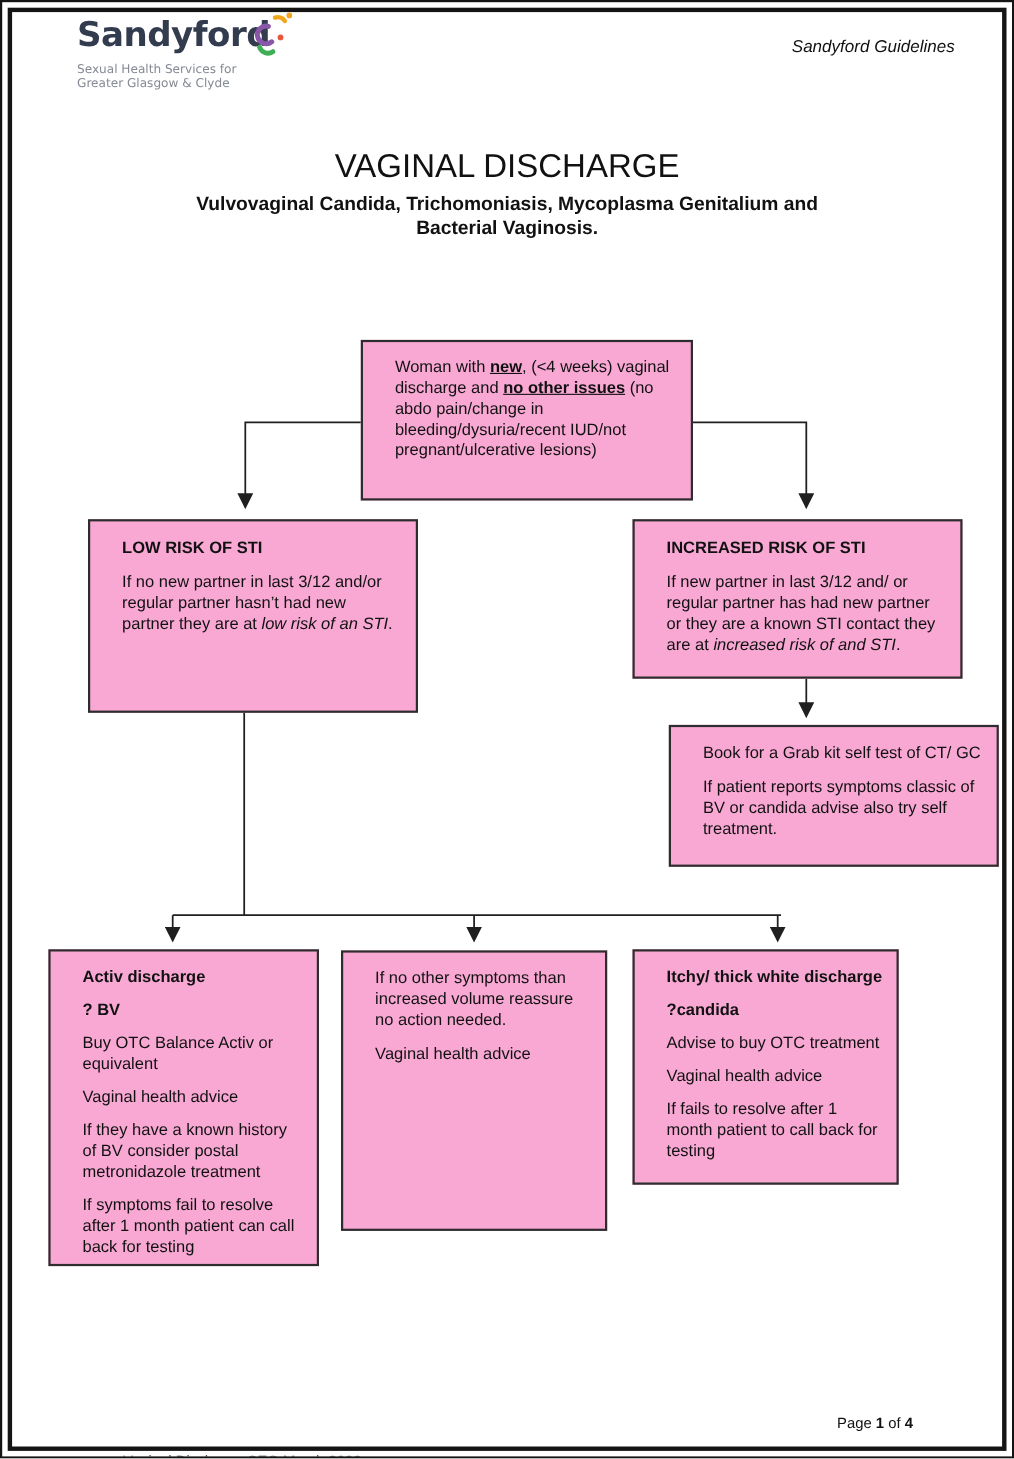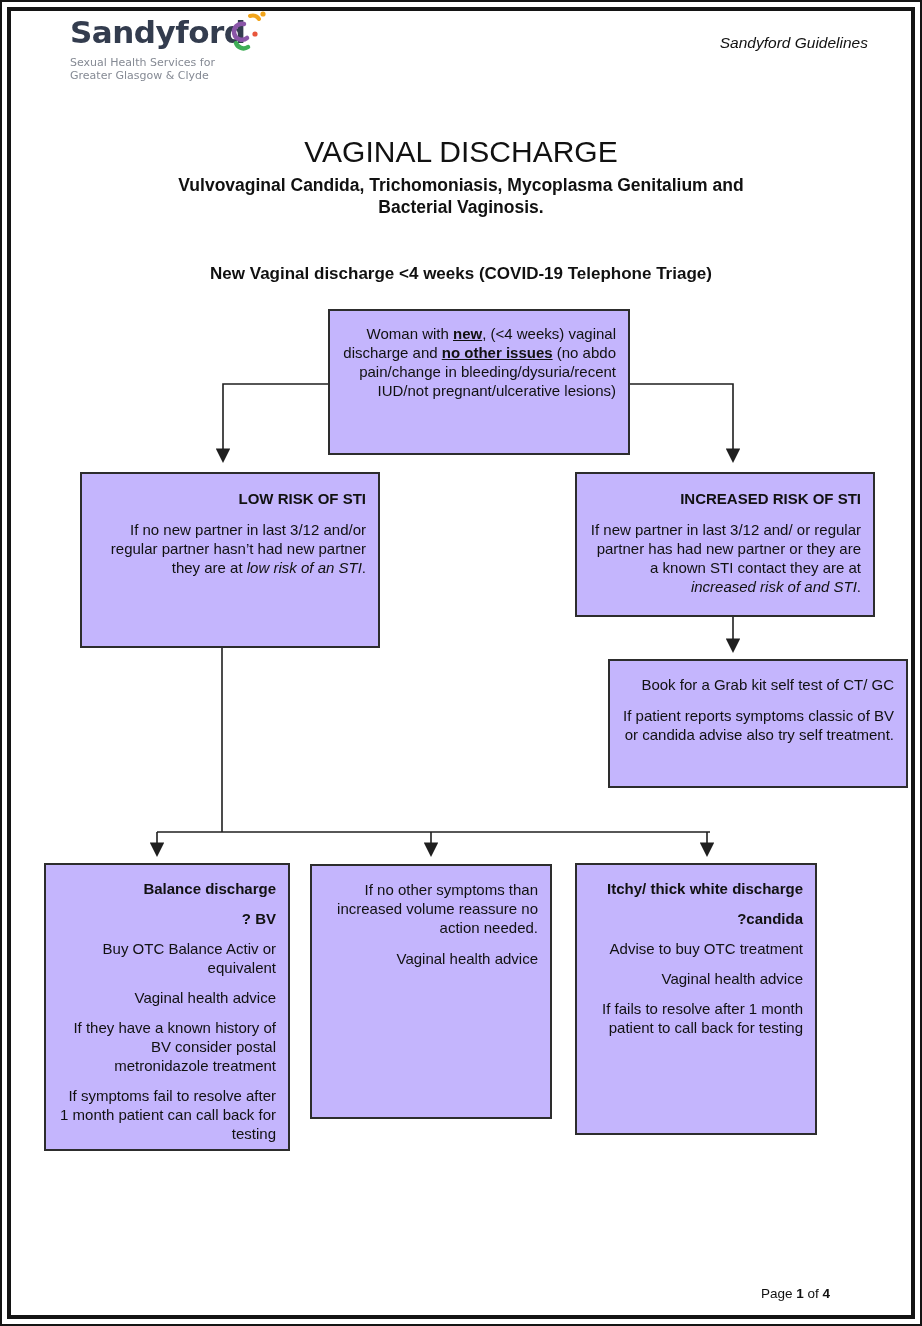--- a/index.html
+++ b/index.html
@@ -20,35 +20,35 @@
   
   .doc-title { position:absolute; left:0; top:108px; width:100%; text-align:center;
                font-size:30px; font-weight:normal; letter-spacing:0; z-index:3;margin-top:25px; }
   .intro { position:absolute; left:0; top:172px; width:100%; text-align:center;
            font-size:17.5px; font-weight:bold; line-height:22px; z-index:3; }
   .subheading { position:absolute; left:0; top:262px; width:100%; text-align:center;
                 font-size:17px; font-weight:bold; z-index:3; }
 
   
   .connectors { position:absolute; left:0; top:0; z-index:1; }
-  .node { position:absolute; background:#c4b5fd; border:2px solid #2d2d2d; box-sizing:border-box;
-          text-align:right; font-size:15px; line-height:19px; z-index:2; padding:12px 12px 0 12px; }
+  .node { position:absolute; background:#f9a8d4; border:2px solid #2d2d2d; box-sizing:border-box;
+          text-align:left; font-size:15px; line-height:19px; z-index:2; padding:12px 12px 0 29px; }
   .node p { margin:0 0 12px 0; }
   .node .h { font-weight:bold; }
   .bu { font-weight:bold; text-decoration:underline; }
   .it { font-style:italic; }
 
   #root-node   { left:326px; top:307px; width:302px; height:146px; padding-top:13px; }
   #lowrisk-node{ left:78px;  top:470px; width:300px; height:176px; padding-top:15px; }
   #increased-node{ left:573px; top:470px; width:300px; height:145px; padding-top:15px; }
   #grabkit-node{ left:606px; top:657px; width:300px; height:129px; padding-top:14px; }
   #smelly-node { left:42px;  top:861px; width:246px; height:288px; padding-top:14px; }
   #smelly-node p { margin-bottom:11px; }
   #volume-node { left:308px; top:862px; width:242px; height:255px; padding-top:14px; }
-  #candida-node{ left:573px; top:861px; width:242px; height:272px; padding-top:14px; }
+  #candida-node{ left:573px; top:861px; width:242px; height:214px; padding-top:14px; }
   #candida-node p { margin-bottom:11px; }
 
   
   .footer-left { position:absolute; left:110px; top:1284px; font-size:13.5px; z-index:3;margin-top:35px; }
   .footer-right { position:absolute; right:90px; top:1284px; font-size:13.5px; z-index:3; }
   .footer-right b { font-weight:bold; }
 </style>
 </head>
 <body>
 
@@ -69,21 +69,20 @@
       <div>Greater Glasgow &amp; Clyde</div>
     </div>
   </div>
   <div class="guidelines">Sandyford Guidelines</div>
 
   <div class="doc-title">VAGINAL DISCHARGE</div>
   <div class="intro">
     <div>Vulvovaginal Candida, Trichomoniasis, Mycoplasma Genitalium and</div>
     <div>Bacterial Vaginosis.</div>
   </div>
-  <div class="subheading">New Vaginal discharge &lt;4 weeks (COVID-19 Telephone Triage)</div>
 
   <svg class="connectors" width="922" height="1326" viewBox="0 0 922 1326">
     <defs>
       <marker id="arrow" viewBox="0 0 10 10" refX="8" refY="5" markerWidth="9" markerHeight="9" orient="auto-start-reverse">
         <path d="M0,0 L10,5 L0,10 z" fill="#1f1f1f"></path>
       </marker>
     </defs>
     <g stroke="#1f1f1f" stroke-width="1.6" fill="none">
       <path d="M326,382 H221 V458" marker-end="url(#arrow)"></path>
       <path d="M628,382 H731 V458" marker-end="url(#arrow)"></path>
@@ -109,21 +108,21 @@
     <p class="h">INCREASED RISK OF STI</p>
     <p><span>If new partner in last 3/12 and/ or regular partner has had new partner or they are a known STI contact they are at </span><span class="it">increased risk of and STI</span><span>.</span></p>
   </div>
 
   <div class="node" id="grabkit-node">
     <p>Book for a Grab kit self test of CT/ GC</p>
     <p>If patient reports symptoms classic of BV or candida advise also try self treatment.</p>
   </div>
 
   <div class="node" id="smelly-node">
-    <p class="h">Balance discharge</p>
+    <p class="h">Activ discharge</p>
     <p class="h">? BV</p>
     <p>Buy OTC Balance Activ or equivalent</p>
     <p>Vaginal health advice</p>
     <p>If they have a known history of BV consider postal metronidazole treatment</p>
     <p>If symptoms fail to resolve after 1 month patient can call back for testing</p>
   </div>
 
   <div class="node" id="volume-node">
     <p>If no other symptoms than increased volume reassure no action needed.</p>
     <p>Vaginal health advice</p>

